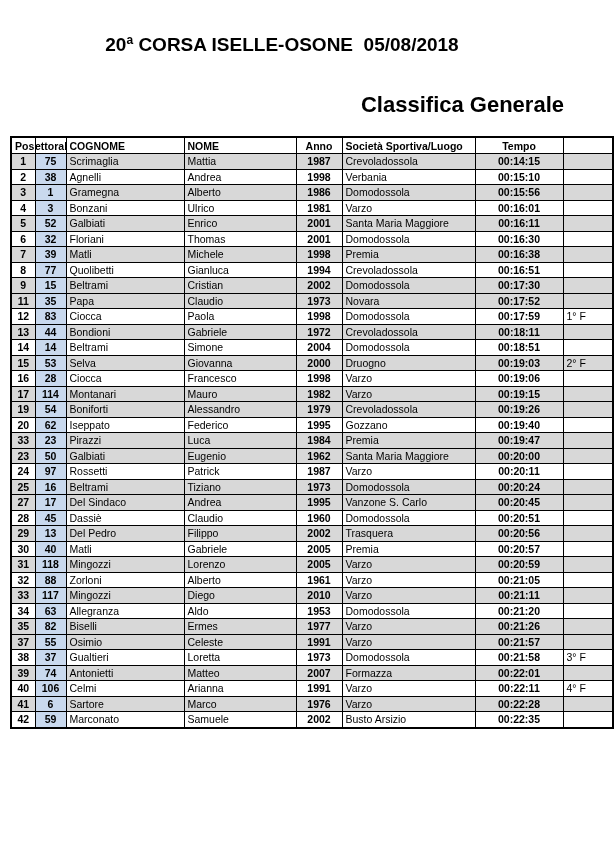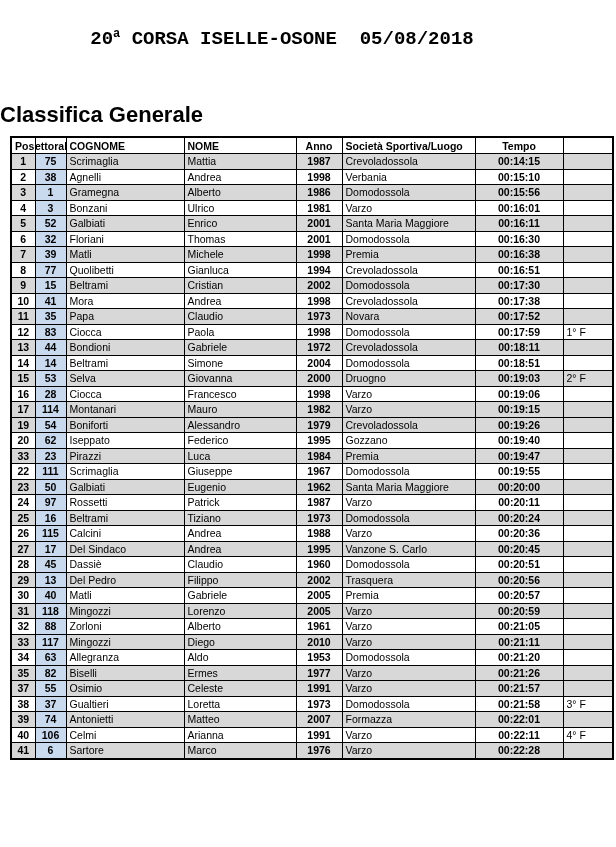--- a/index.html
+++ b/index.html
@@ -4,25 +4,25 @@
 <style>
   html,body{margin:0;padding:0;background:#ffffff;}
   body{
     width:616px;height:847px;position:relative;overflow:hidden;
     font-family:"Liberation Sans",sans-serif;color:#000;
   }
   .title-wrap{
     position:absolute;top:24px;left:0;width:564px;text-align:center;
   }
   .main-title{
-    font-size:19px;font-weight:bold;line-height:21px;white-space:pre;font-family:Liberation Mono, monospace;
+    font-size:19px;font-weight:bold;line-height:32px;white-space:pre;
   }
   .main-title sup{font-size:12px;}
   .sub-title{
-    position:absolute;top:102px;left:0;width:564px;text-align:left;
+    position:absolute;top:92px;left:0;width:564px;text-align:right;
     font-size:22px;font-weight:bold;
   }
   table.results{
     position:absolute;left:10px;top:136px;width:602px;
     border-collapse:collapse;table-layout:fixed;
     border:2px solid #000;
     font-size:10.5px;
   }
   table.results th, table.results td{
     border:1px solid #000;
@@ -170,30 +170,20 @@
       <tr class="stripe">
         <td class="al-c bold">9</td>
         <td class="al-c bold bib">15</td>
         <td class="al-l">Beltrami</td>
         <td class="al-l">Cristian</td>
         <td class="al-c bold">2002</td>
         <td class="al-l">Domodossola</td>
         <td class="al-c bold">00:17:30</td>
         <td class="al-l"></td>
       </tr>
-      <tr class="plain">
-        <td class="al-c bold">10</td>
-        <td class="al-c bold bib">41</td>
-        <td class="al-l">Mora</td>
-        <td class="al-l">Andrea</td>
-        <td class="al-c bold">1998</td>
-        <td class="al-l">Crevoladossola</td>
-        <td class="al-c bold">00:17:38</td>
-        <td class="al-l"></td>
-      </tr>
       <tr class="stripe">
         <td class="al-c bold">11</td>
         <td class="al-c bold bib">35</td>
         <td class="al-l">Papa</td>
         <td class="al-l">Claudio</td>
         <td class="al-c bold">1973</td>
         <td class="al-l">Novara</td>
         <td class="al-c bold">00:17:52</td>
         <td class="al-l"></td>
       </tr>
@@ -280,30 +270,20 @@
       <tr class="stripe">
         <td class="al-c bold">33</td>
         <td class="al-c bold bib">23</td>
         <td class="al-l">Pirazzi</td>
         <td class="al-l">Luca</td>
         <td class="al-c bold">1984</td>
         <td class="al-l">Premia</td>
         <td class="al-c bold">00:19:47</td>
         <td class="al-l"></td>
       </tr>
-      <tr class="plain">
-        <td class="al-c bold">22</td>
-        <td class="al-c bold bib">111</td>
-        <td class="al-l">Scrimaglia</td>
-        <td class="al-l">Giuseppe</td>
-        <td class="al-c bold">1967</td>
-        <td class="al-l">Domodossola</td>
-        <td class="al-c bold">00:19:55</td>
-        <td class="al-l"></td>
-      </tr>
       <tr class="stripe">
         <td class="al-c bold">23</td>
         <td class="al-c bold bib">50</td>
         <td class="al-l">Galbiati</td>
         <td class="al-l">Eugenio</td>
         <td class="al-c bold">1962</td>
         <td class="al-l">Santa Maria Maggiore</td>
         <td class="al-c bold">00:20:00</td>
         <td class="al-l"></td>
       </tr>
@@ -320,30 +300,20 @@
       <tr class="stripe">
         <td class="al-c bold">25</td>
         <td class="al-c bold bib">16</td>
         <td class="al-l">Beltrami</td>
         <td class="al-l">Tiziano</td>
         <td class="al-c bold">1973</td>
         <td class="al-l">Domodossola</td>
         <td class="al-c bold">00:20:24</td>
         <td class="al-l"></td>
       </tr>
-      <tr class="plain">
-        <td class="al-c bold">26</td>
-        <td class="al-c bold bib">115</td>
-        <td class="al-l">Calcini</td>
-        <td class="al-l">Andrea</td>
-        <td class="al-c bold">1988</td>
-        <td class="al-l">Varzo</td>
-        <td class="al-c bold">00:20:36</td>
-        <td class="al-l"></td>
-      </tr>
       <tr class="stripe">
         <td class="al-c bold">27</td>
         <td class="al-c bold bib">17</td>
         <td class="al-l">Del Sindaco</td>
         <td class="al-l">Andrea</td>
         <td class="al-c bold">1995</td>
         <td class="al-l">Vanzone S. Carlo</td>
         <td class="al-c bold">00:20:45</td>
         <td class="al-l"></td>
       </tr>
@@ -470,14 +440,24 @@
       <tr class="stripe">
         <td class="al-c bold">41</td>
         <td class="al-c bold bib">6</td>
         <td class="al-l">Sartore</td>
         <td class="al-l">Marco</td>
         <td class="al-c bold">1976</td>
         <td class="al-l">Varzo</td>
         <td class="al-c bold">00:22:28</td>
         <td class="al-l"></td>
       </tr>
+      <tr class="plain">
+        <td class="al-c bold">42</td>
+        <td class="al-c bold bib">59</td>
+        <td class="al-l">Marconato</td>
+        <td class="al-l">Samuele</td>
+        <td class="al-c bold">2002</td>
+        <td class="al-l">Busto Arsizio</td>
+        <td class="al-c bold">00:22:35</td>
+        <td class="al-l"></td>
+      </tr>
     </tbody>
 </table>
 
 </body></html>

